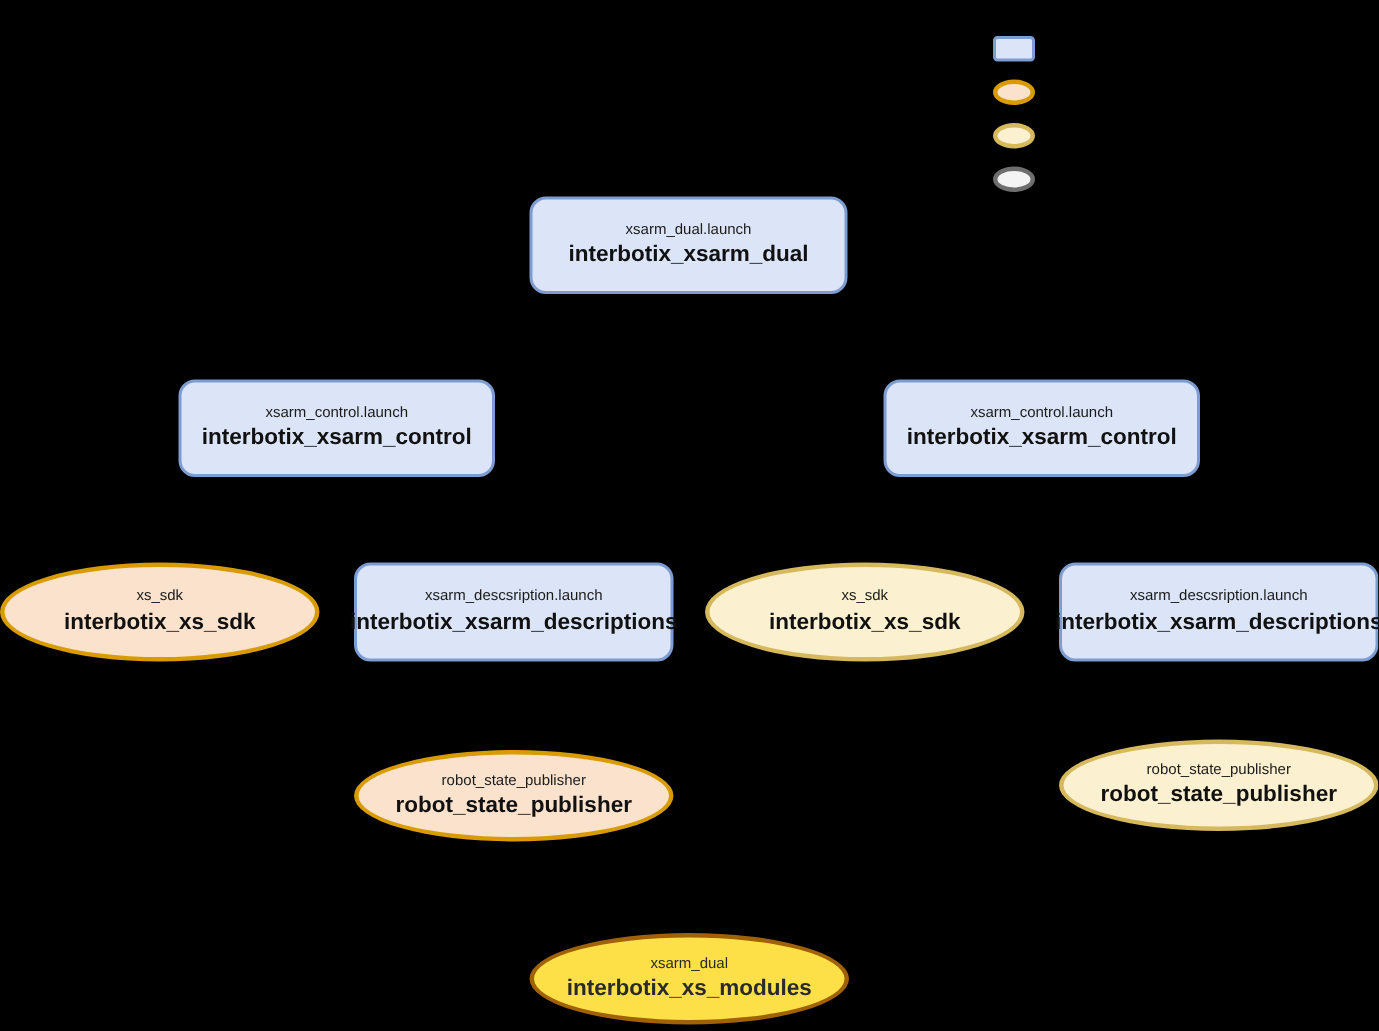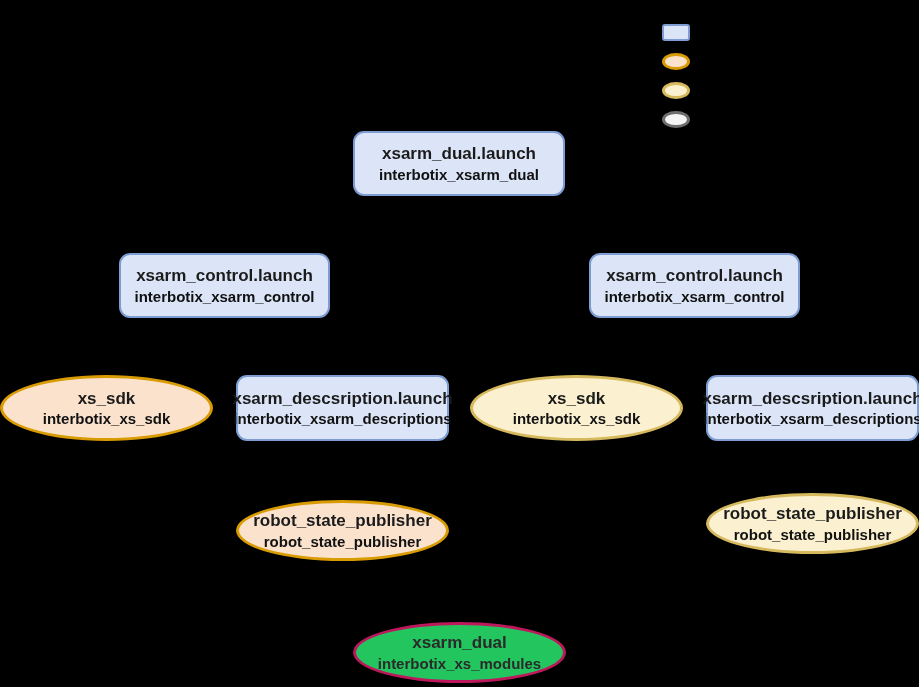--- a/index.html
+++ b/index.html
@@ -25,22 +25,22 @@
     box-sizing: border-box;
     display: flex;
     flex-direction: column;
     align-items: center;
     justify-content: center;
     text-align: center;
     line-height: 1.28;
     user-select: none;
   }
   .node .line1 {
-    font-size: 17px;
-    font-weight: 700;
+    font-size: 10px;
+    font-weight: 400;
     color: #1b1b1b;
     white-space: nowrap;
   }
   .node .line2 {
     font-size: 15px;
     font-weight: bold;
     color: #111111;
     white-space: nowrap;
   }
 
@@ -60,22 +60,22 @@
     border: 3px solid #d89b02;
     background: #fbe2cd;
     box-shadow: 2px 3px 3px rgba(0,0,0,0.5);
   }
   .node.ellipse.pale {
     border: 3px solid #d6b95c;
     background: #fbf1d0;
     box-shadow: 2px 3px 3px rgba(0,0,0,0.5);
   }
   .node.ellipse.grey {
-    border: 3px solid #be185d;
-    background: #22c55e;
+    border: 3px solid #a16207;
+    background: #fde047;
     box-shadow: 2px 3px 3px rgba(0,0,0,0.5);
   }
   .node.ellipse.grey .line1,
   .node.ellipse.grey .line2 {
     color: #2a2a2a;
   }
 
   
   #legend {
     position: absolute;

